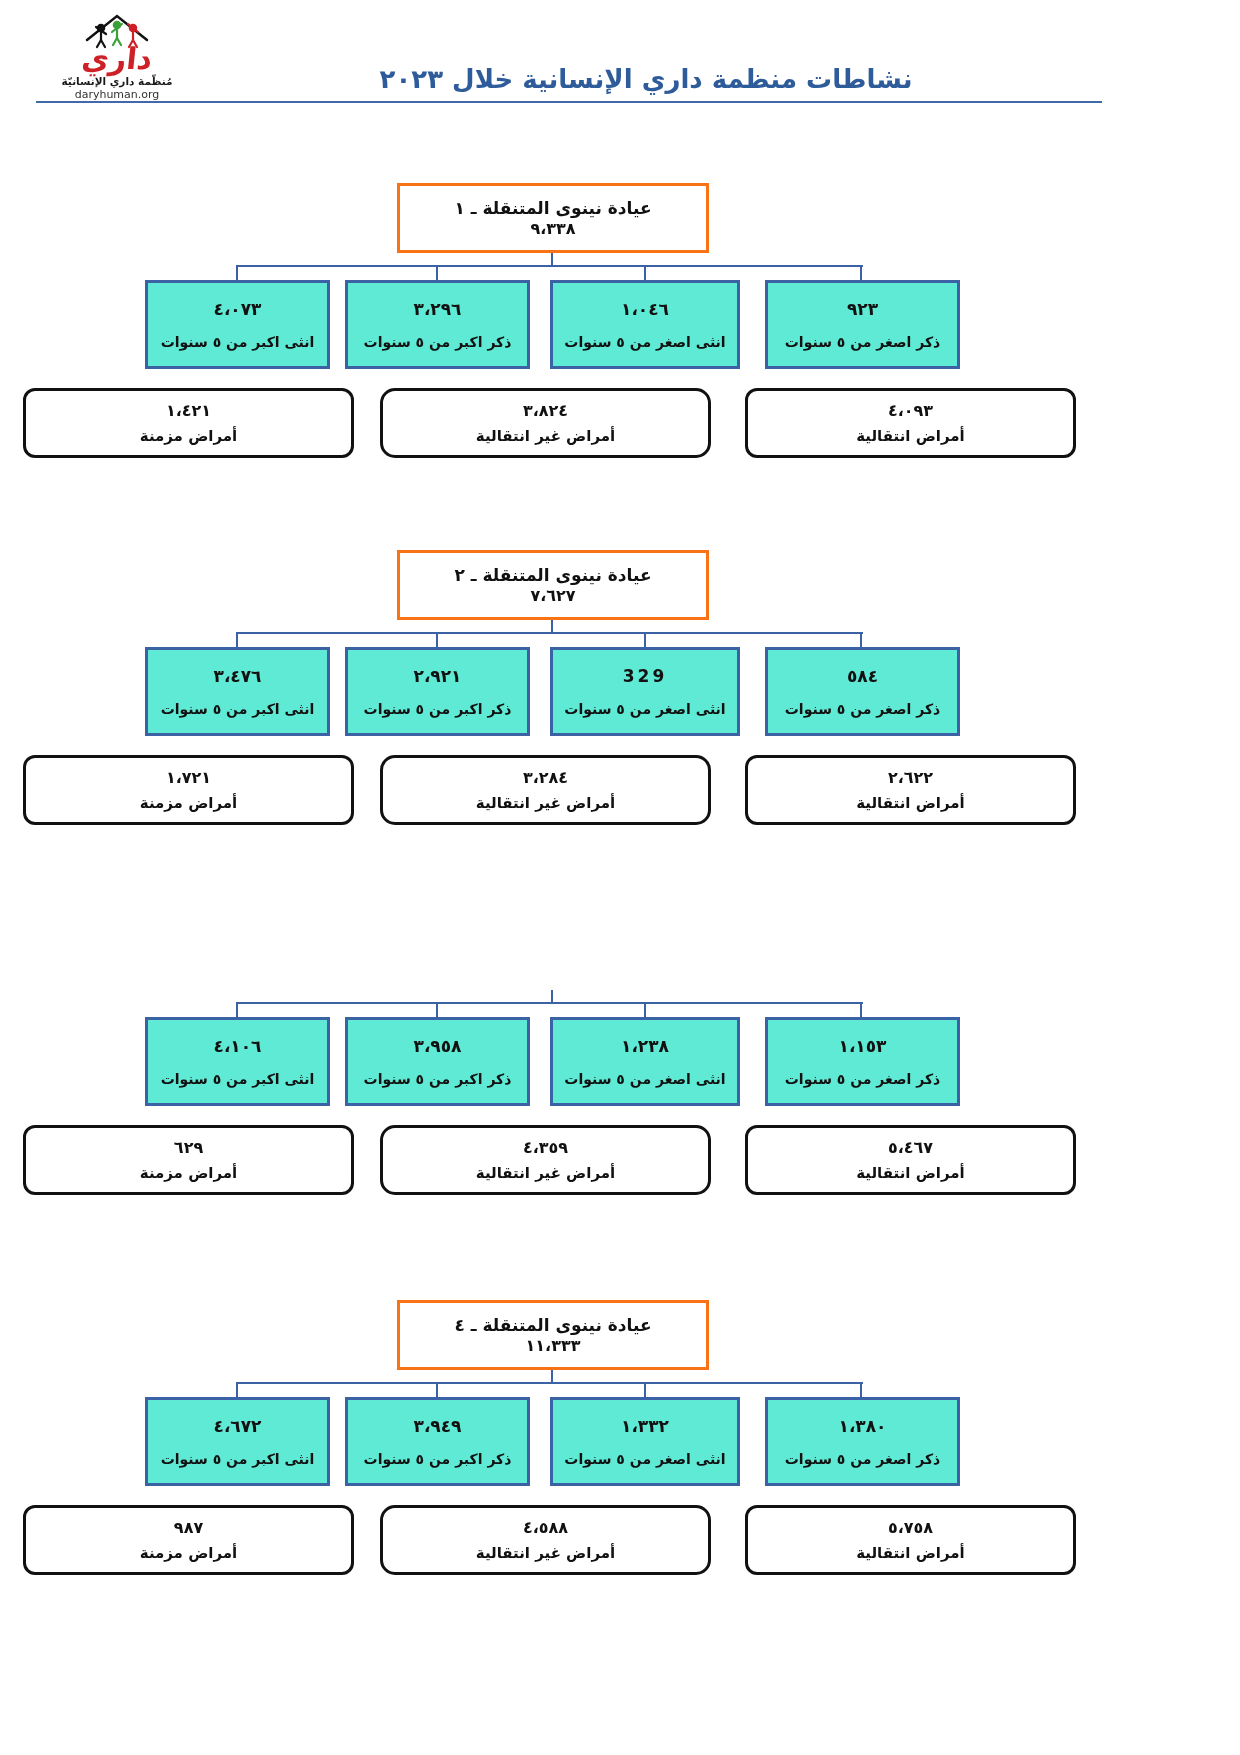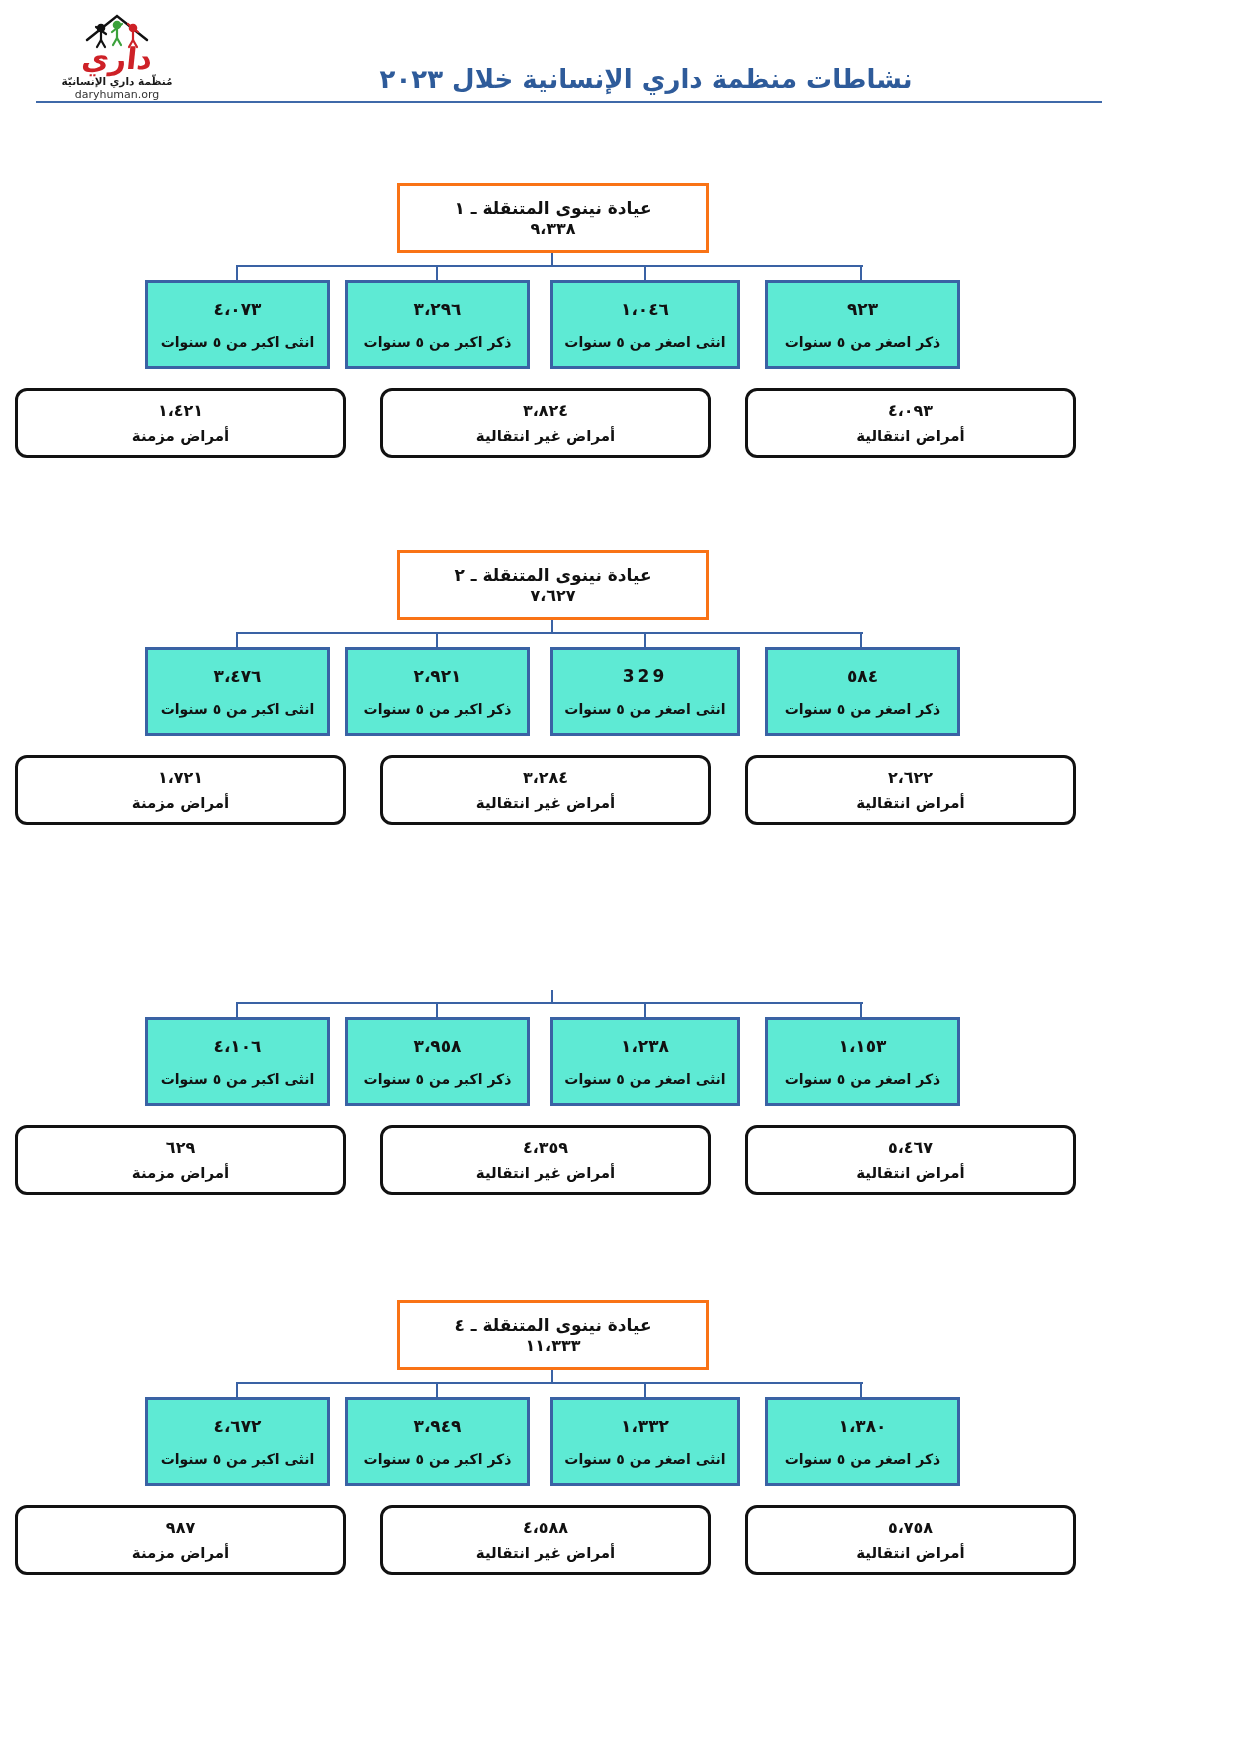--- a/index.html
+++ b/index.html
@@ -43,22 +43,22 @@
   .g0{left:145px;width:175px;}
   .g1{left:345px;width:175px;}
   .g2{left:550px;width:180px;}
   .g3{left:765px;width:185px;}
   .g-value{font-size:17px;font-weight:bold;letter-spacing:3px;}
   .g-label{font-size:14px;font-weight:bold;white-space:nowrap;}
 
   .disease-box{position:absolute;top:205px;height:58px;border:3px solid #111;border-radius:12px;background:#fff;
                display:flex;flex-direction:column;align-items:center;justify-content:space-evenly;
                direction:rtl;text-align:center;padding:3px 4px;box-sizing:content-box;}
-  .d0{left:15px;width:317px;text-align:right;}
-  .d1{left:380px;width:317px;}
+  .d0{left:23px;width:317px;text-align:right;}
+  .d1{left:380px;width:317px;border-radius:15px;}
   .d2{left:745px;width:317px;}
   .d-value{font-size:16px;font-weight:bold;letter-spacing:3px;}
   .d-label{font-size:15px;font-weight:bold;}
 </style>
 </head>
 <body>
 
 <div class="page">
 
   <header>

